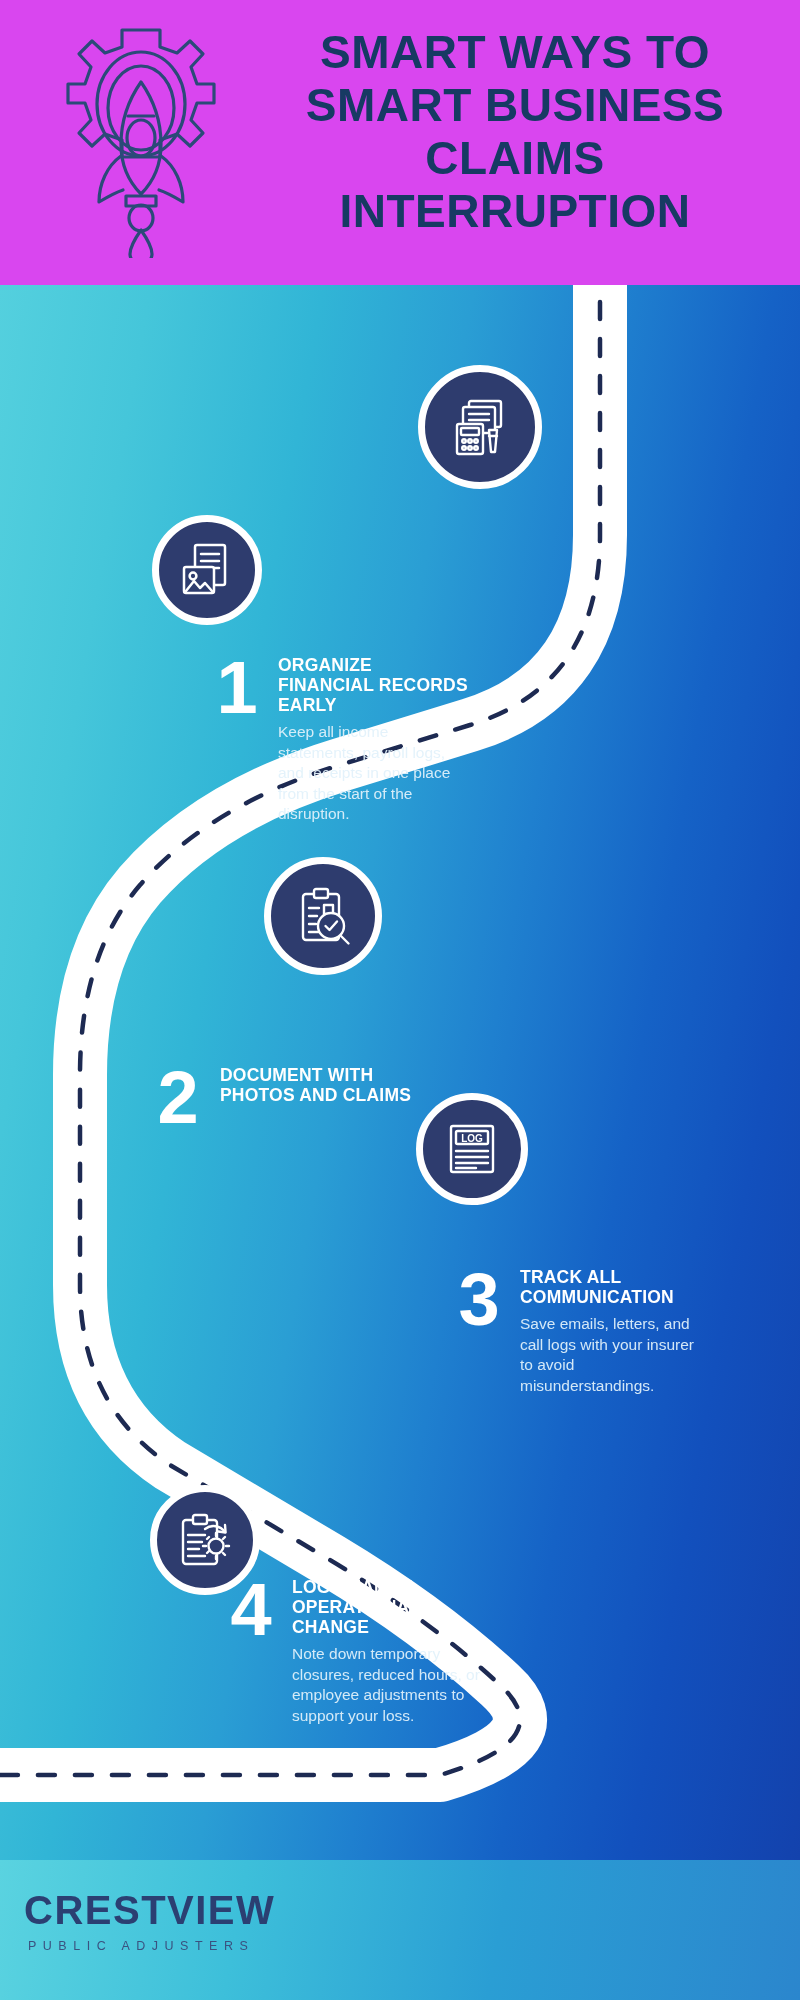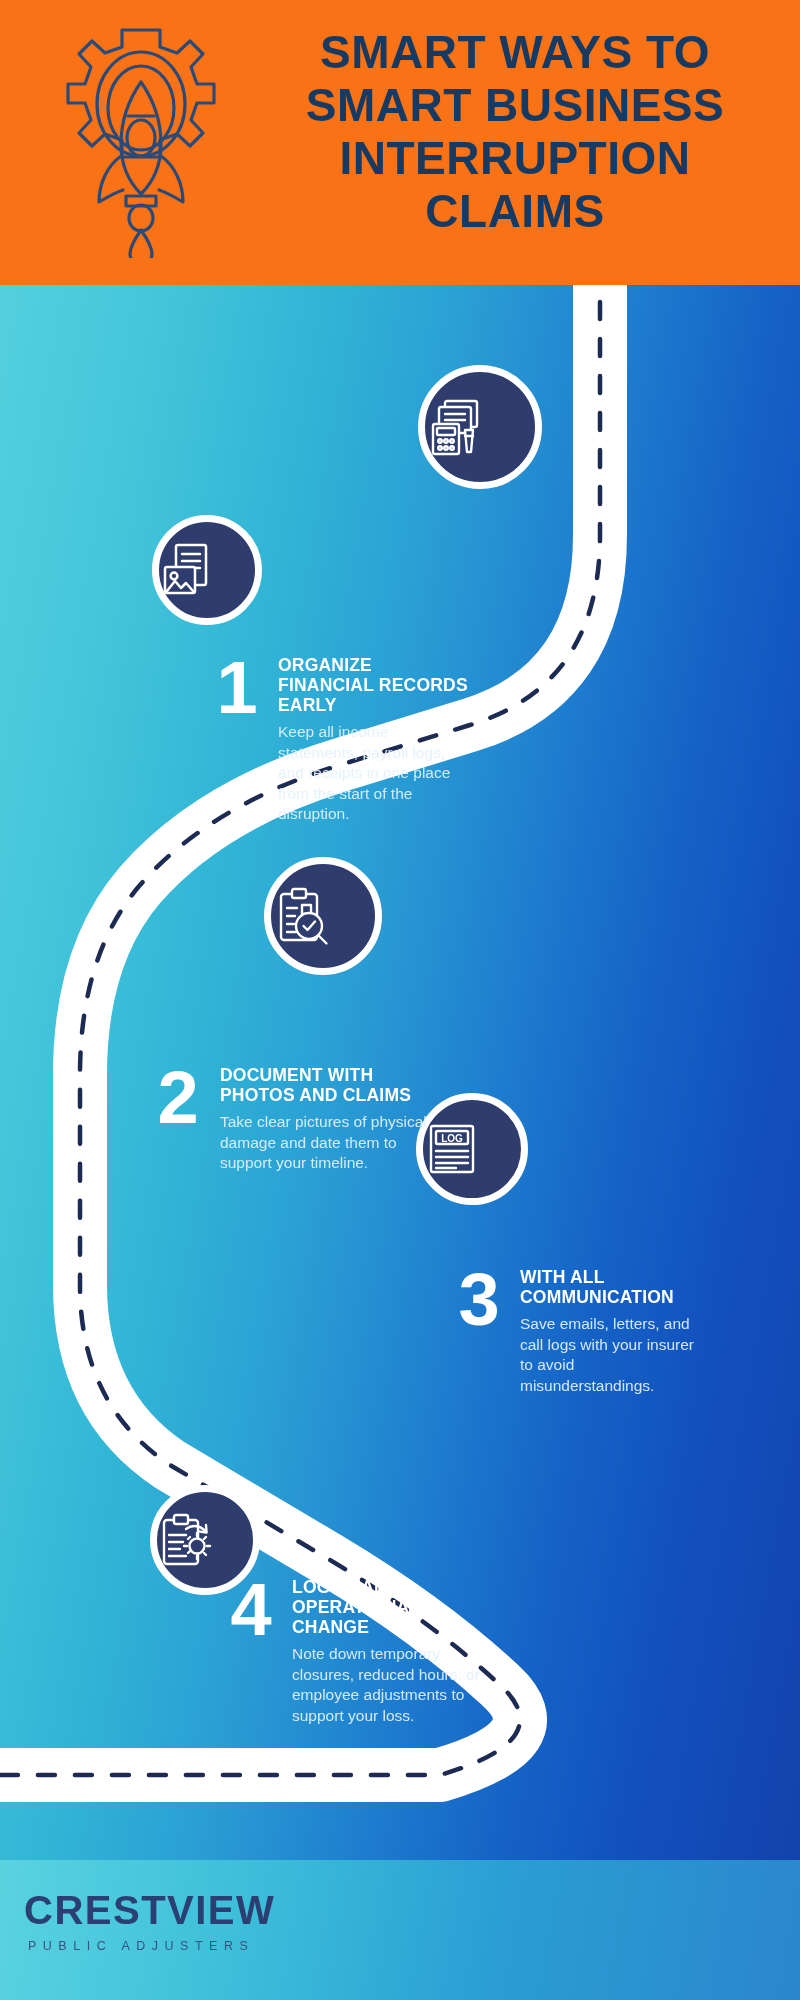--- a/index.html
+++ b/index.html
@@ -7,21 +7,21 @@
   body {
     font-family:"Liberation Sans", sans-serif;
     background:#ffffff;
     position:relative;
     overflow:hidden;
   }
 
   
   .header {
     position:absolute; left:0; top:0; width:800px; height:285px;
-    background:#f97316; z-index:20;
+    background:#d946ef; z-index:20;
   }
   .logo-mark {
     position:absolute; left:48px; top:18px; width:186px; height:240px;
   }
   .logo-mark svg { width:100%; height:100%; display:block; }
   .title-block {
     position:absolute; left:255px; top:26px; width:520px;
     text-align:center;
   }
   .title-line {
@@ -38,21 +38,21 @@
         #1250bd 84%, #1342ad 100%);
     overflow:hidden;
   }
   .road { position:absolute; left:0; top:0; width:800px; height:1575px; }
   .road svg { display:block; }
 
   
   .badge {
     position:absolute; border-radius:50%;
     background:#2e3c6e; border:7px solid #ffffff;
-    display:flex; align-items:center; 
+    display:flex; align-items:center; justify-content:center;
     z-index:6;
   }
   .badge svg { display:block; }
 
   
   .step { position:absolute; display:flex; align-items:flex-start; z-index:8; }
   .step-num {
     color:#ffffff; font-weight:700; line-height:1;
     font-size:74px; letter-spacing:-2px;
     flex:0 0 auto; text-align:center;
@@ -125,22 +125,22 @@
       <path d="M78 178 h30 v10 h-30 z"></path>
       <ellipse cx="93" cy="200" rx="12" ry="13"></ellipse>
 
       <path d="M93 212 c-7 10 -11 18 -11 24 c0 6 5 10 11 10 c6 0 11 -4 11 -10 c0 -6 -4 -14 -11 -24 z"></path>
     </svg>
   </div>
 
   <div class="title-block">
     <div class="title-line">SMART WAYS TO</div>
     <div class="title-line">SMART BUSINESS</div>
+    <div class="title-line">CLAIMS</div>
     <div class="title-line">INTERRUPTION</div>
-    <div class="title-line">CLAIMS</div>
   </div>
 </div>
 
 <div class="board">
 
   <div class="road">
     <svg width="800" height="1575" viewBox="0 0 800 1575" fill="none">
 
       <path id="rd" d="M 600 -20
            L 600 250
@@ -237,28 +237,27 @@
     <div class="step-body">
       <div class="step-title">ORGANIZE FINANCIAL RECORDS EARLY</div>
       <div class="step-desc">Keep all income statements, payroll logs, and receipts in one place from the start of the disruption.</div>
     </div>
   </div>
 
   <div class="step" id="step-2">
     <div class="step-num">2</div>
     <div class="step-body">
       <div class="step-title">DOCUMENT WITH PHOTOS AND CLAIMS</div>
-      <div class="step-desc">Take clear pictures of physical damage and date them to support your timeline.</div>
     </div>
   </div>
 
   <div class="step" id="step-3">
     <div class="step-num">3</div>
     <div class="step-body">
-      <div class="step-title">WITH ALL COMMUNICATION</div>
+      <div class="step-title">TRACK ALL COMMUNICATION</div>
       <div class="step-desc">Save emails, letters, and call logs with your insurer to avoid misunderstandings.</div>
     </div>
   </div>
 
   <div class="step" id="step-4">
     <div class="step-num">4</div>
     <div class="step-body">
       <div class="step-title">LOG CHANGE OPERATIONAL CHANGE</div>
       <div class="step-desc">Note down temporary closures, reduced hours, or employee adjustments to support your loss.</div>
     </div>

